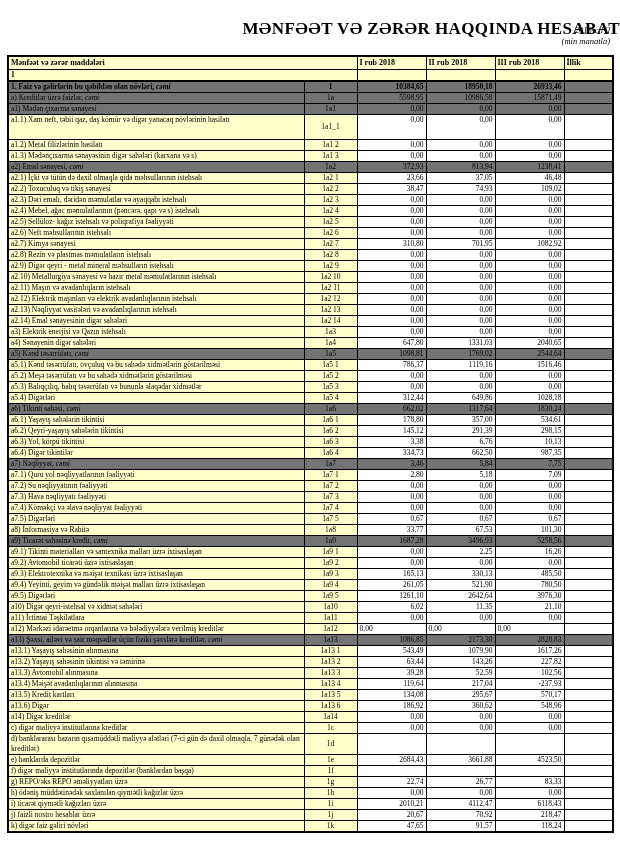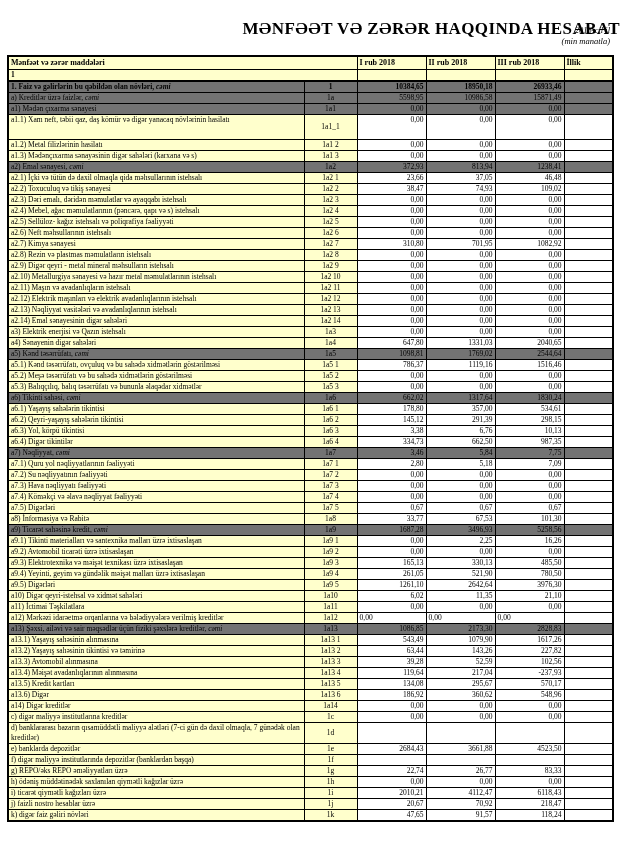--- a/index.html
+++ b/index.html
@@ -293,20 +293,28 @@
           <td class="val"></td>
         </tr>
         <tr>
           <td class="lbl ind3">a5.3) Balıqçılıq, balıq təsərrüfatı və bununla əlaqədar xidmətlər</td>
           <td class="code">1a5 3</td>
           <td class="val">0,00</td>
           <td class="val">0,00</td>
           <td class="val">0,00</td>
           <td class="val"></td>
         </tr>
+        <tr>
+          <td class="lbl ind3">a5.4) Digərləri</td>
+          <td class="code">1a5 4</td>
+          <td class="val">312,44</td>
+          <td class="val">649,86</td>
+          <td class="val">1028,18</td>
+          <td class="val"></td>
+        </tr>
         <tr class="hl">
           <td class="lbl ind2">a6) Tikinti sahəsi, <i>cəmi</i></td>
           <td class="code">1a6</td>
           <td class="val">662,02</td>
           <td class="val">1317,64</td>
           <td class="val">1830,24</td>
           <td class="val"></td>
         </tr>
         <tr>
           <td class="lbl ind3">a6.1) Yaşayış sahələrin tikintisi</td>

